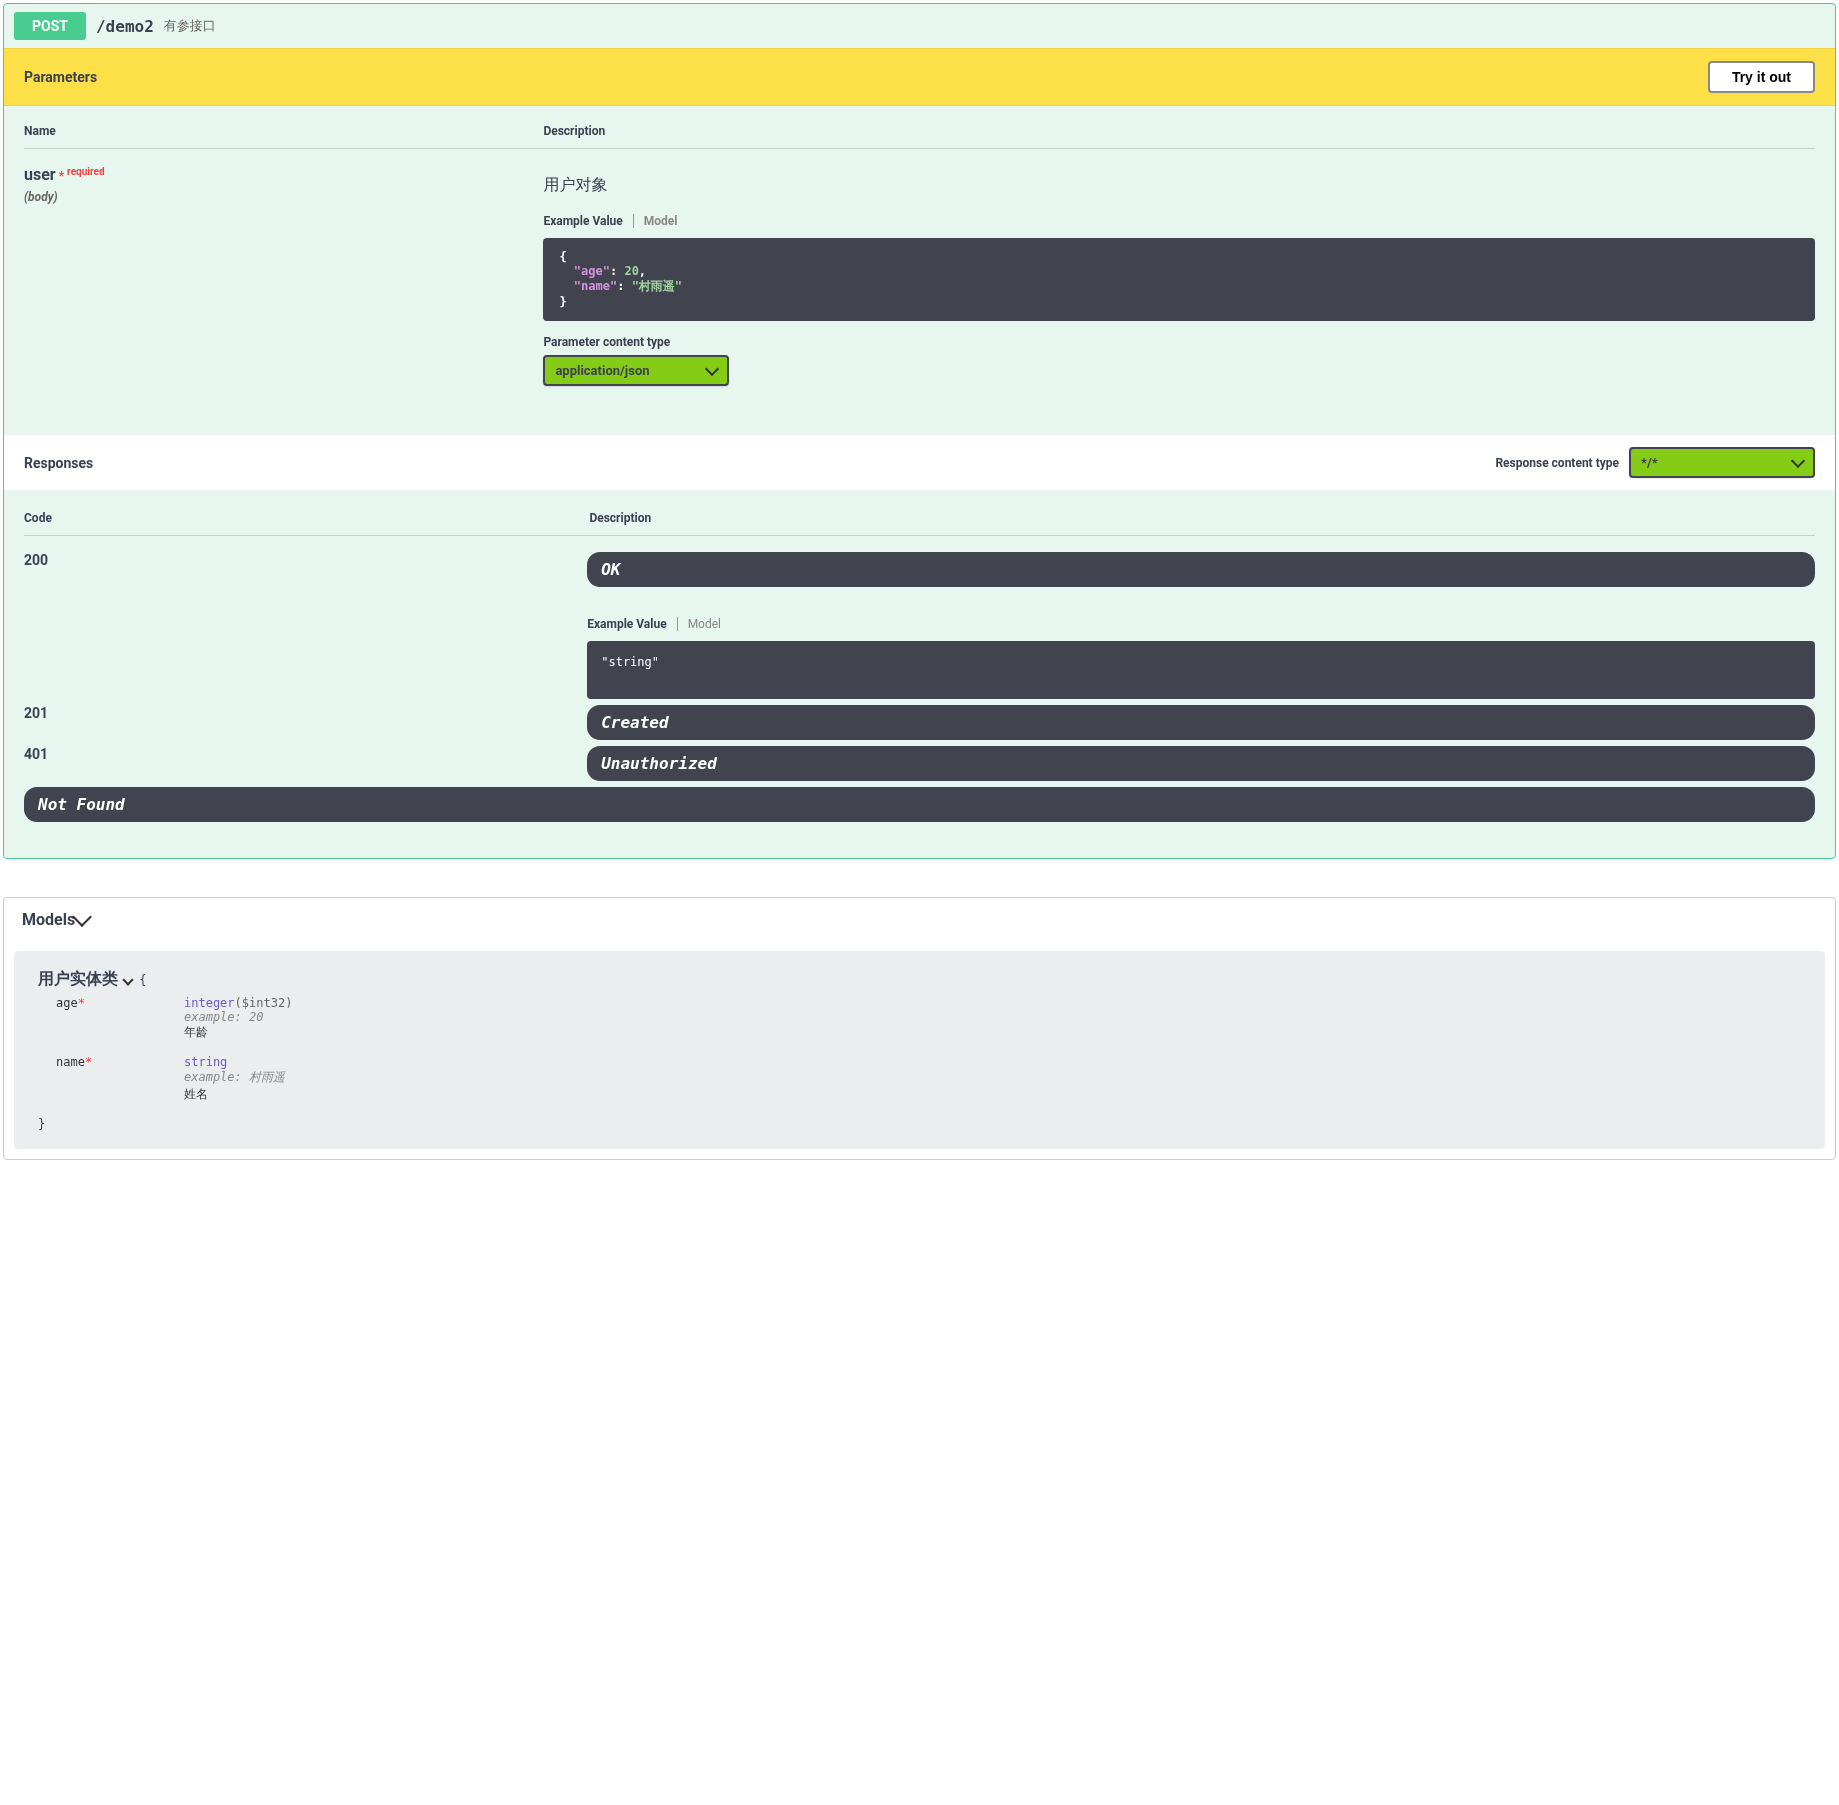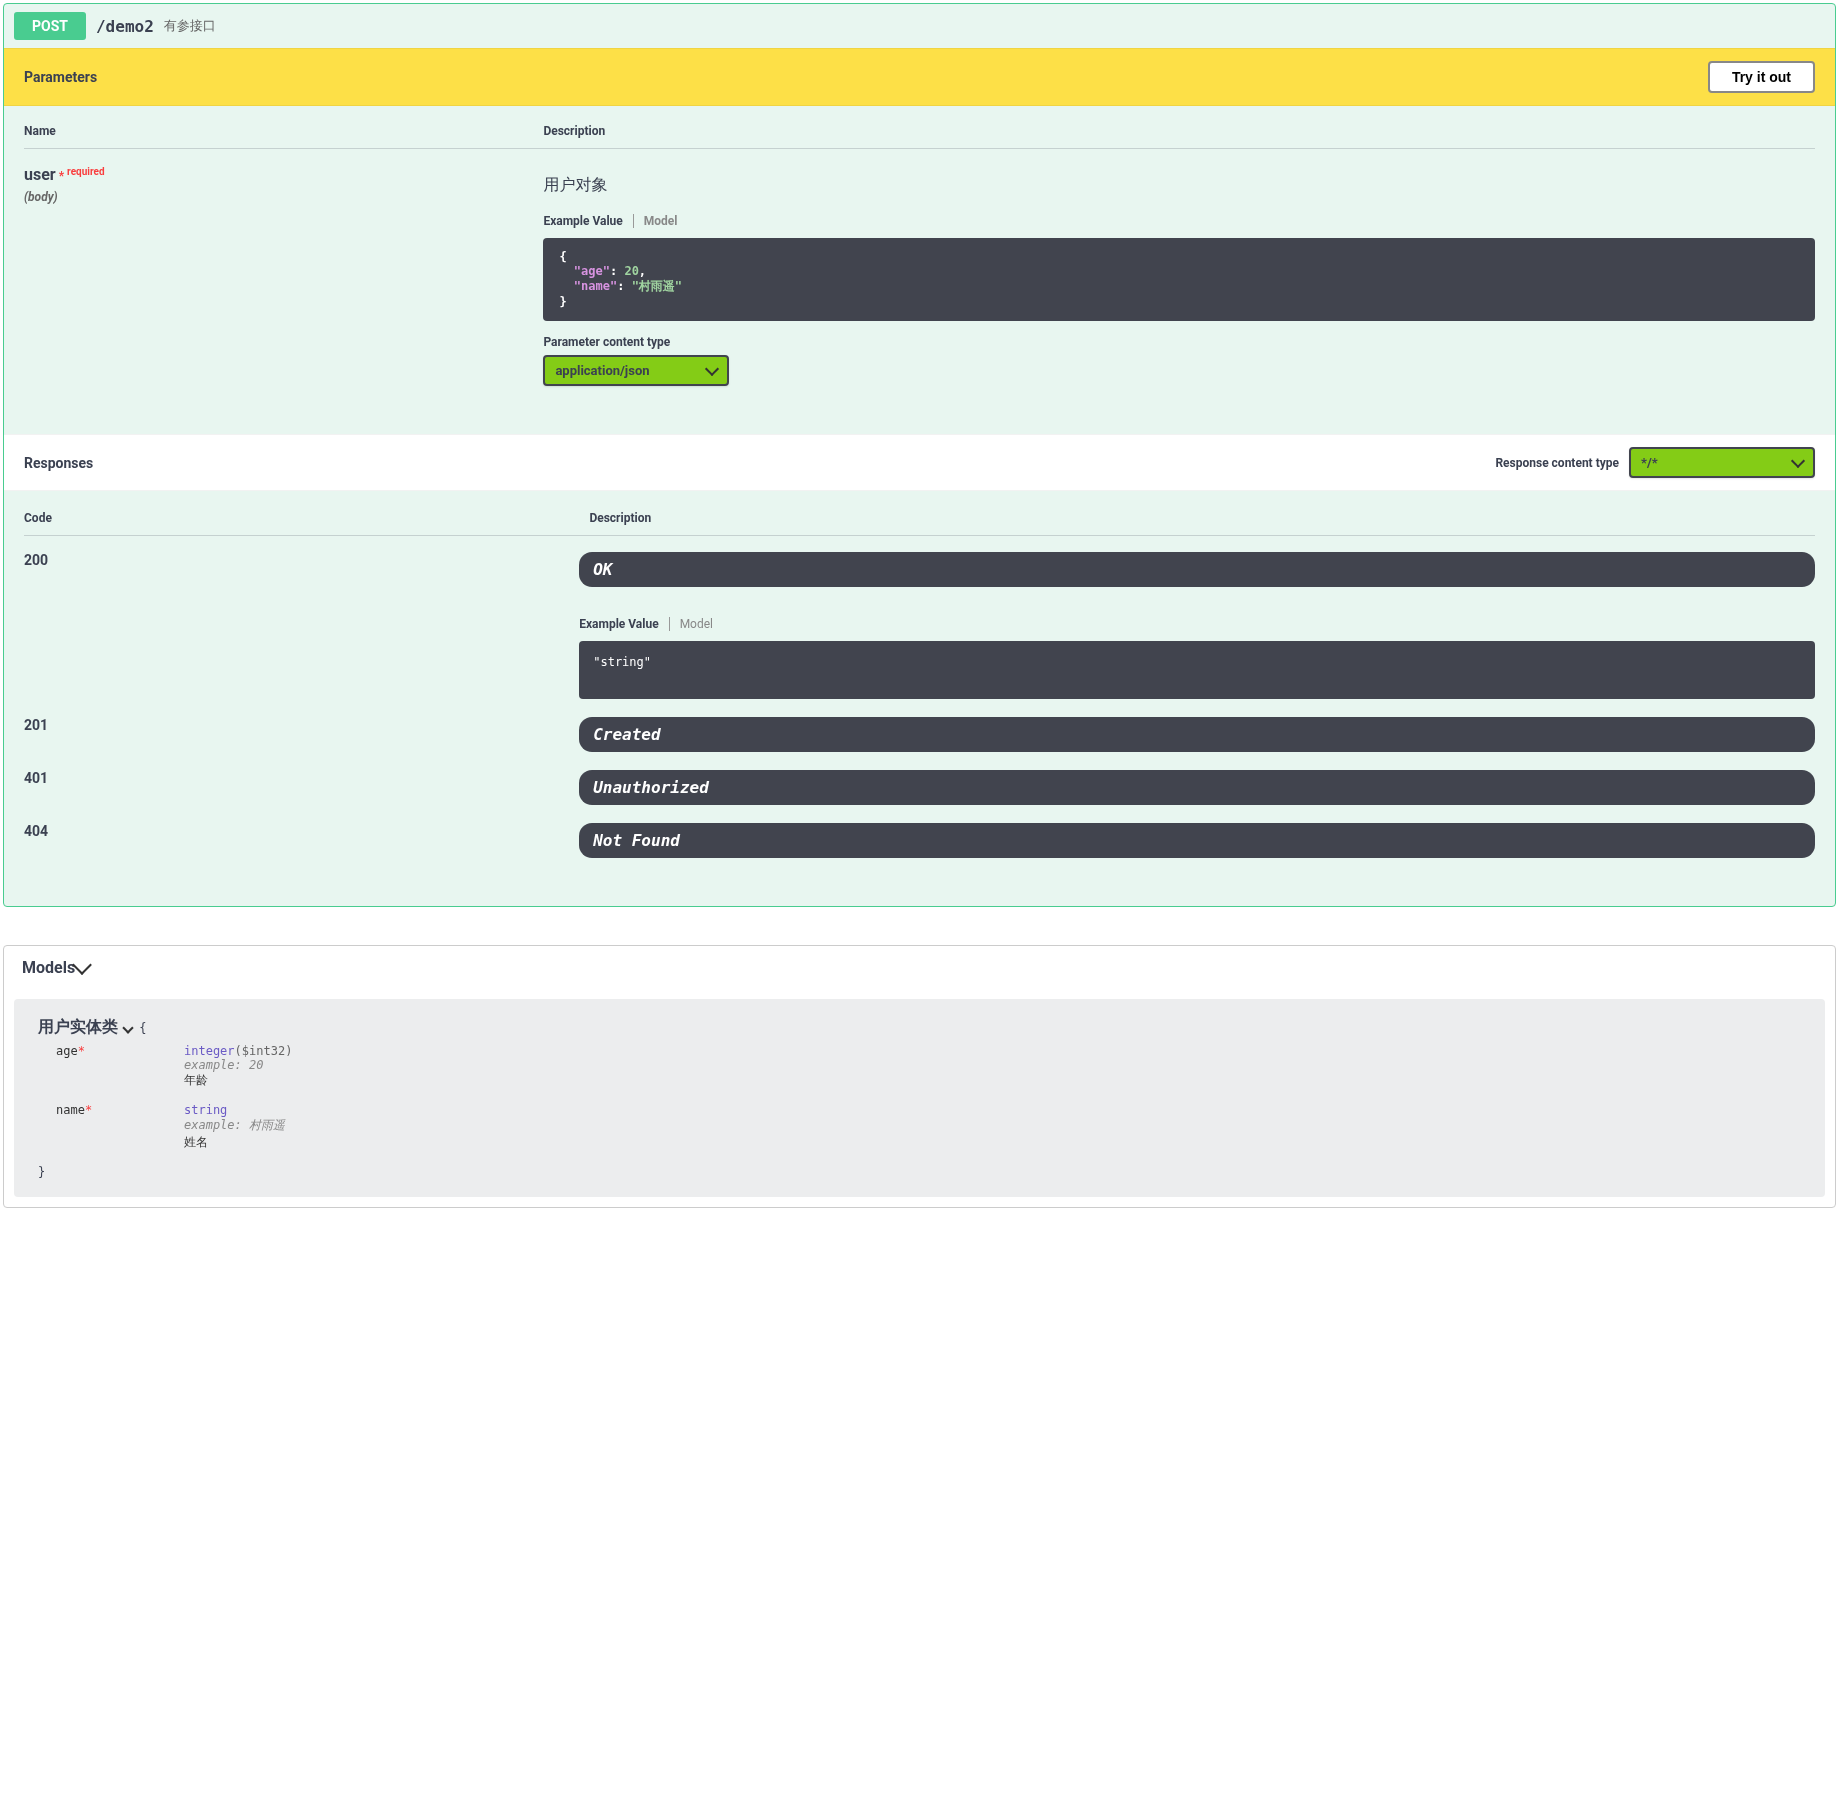--- a/index.html
+++ b/index.html
@@ -116,21 +116,21 @@
     display: flex; justify-content: space-between; align-items: center;
     padding: 12px 20px;
     border-top: 1px solid rgba(0,0,0,0.05);
     border-bottom: 1px solid rgba(0,0,0,0.05);
   }
   .resp-right { display: flex; align-items: center; gap: 10px; }
   .resp-ct-label { font-weight: 700; font-size: 12px; }
   .resp-body { padding: 20px 20px 30px; }
   .resp-col-head { display: flex; border-bottom: 1px solid rgba(59,65,81,0.2); padding-bottom: 10px; margin-bottom: 16px; gap: 46px; }
   .resp-code { width: 31%; font-weight: 700; font-size: 14px; color: #3b4151; }
-  .resp-row { display: flex; margin-bottom: 18px; }
+  .resp-row { display: flex; margin-bottom: 6px; gap: 8px; }
   .status-box {
     background: #41444e; color: #fff; border-radius: 13px;
     padding: 8px 14px; font-family: ui-monospace, Menlo, Consolas, monospace;
     font-size: 16px; font-style: italic; font-weight: 600;
     flex: 1;
   }
   .resp-example-block {
     background: #41444e; color: #fff; border-radius: 4px;
     padding: 14px; font-family: ui-monospace, Menlo, Consolas, monospace;
     font-size: 12px; min-height: 58px;
@@ -235,21 +235,20 @@
 
     <div class="resp-row">
       <div class="resp-code">201</div>
       <div class="status-box">Created</div>
     </div>
     <div class="resp-row">
       <div class="resp-code">401</div>
       <div class="status-box">Unauthorized</div>
     </div>
     <div class="resp-row">
-      <div class="resp-code">404</div>
       <div class="status-box">Not Found</div>
     </div>
   </div>
 </div>
 
 <div class="models-wrap">
   <div class="models-head">
     <span>Models</span>
     <span class="chev-down"></span>
   </div>

